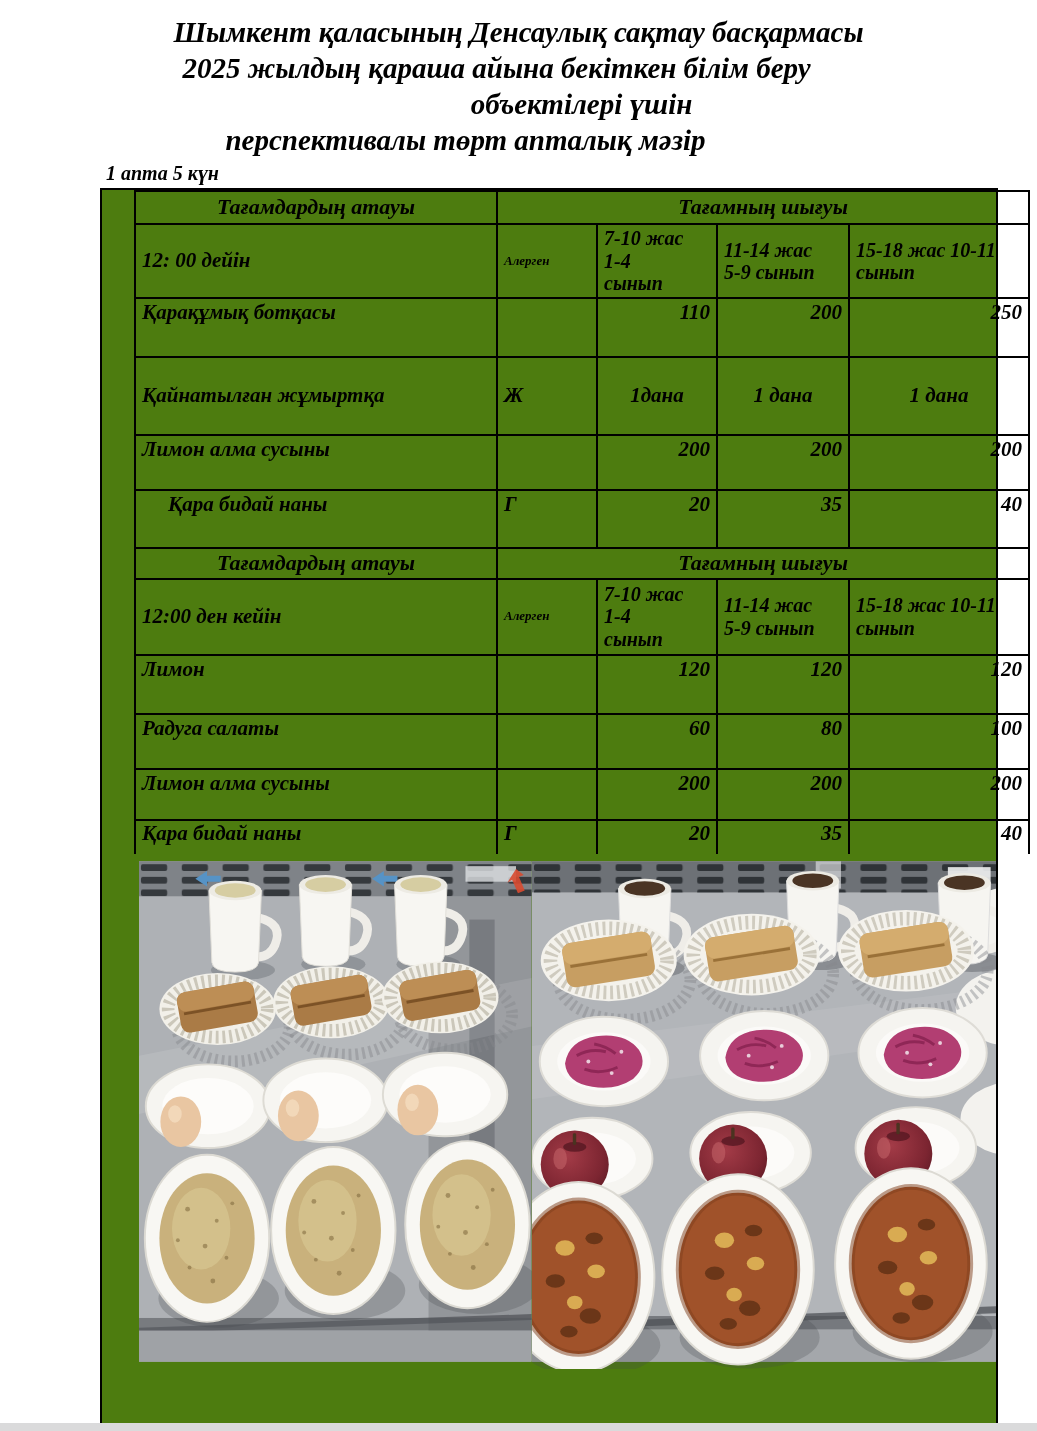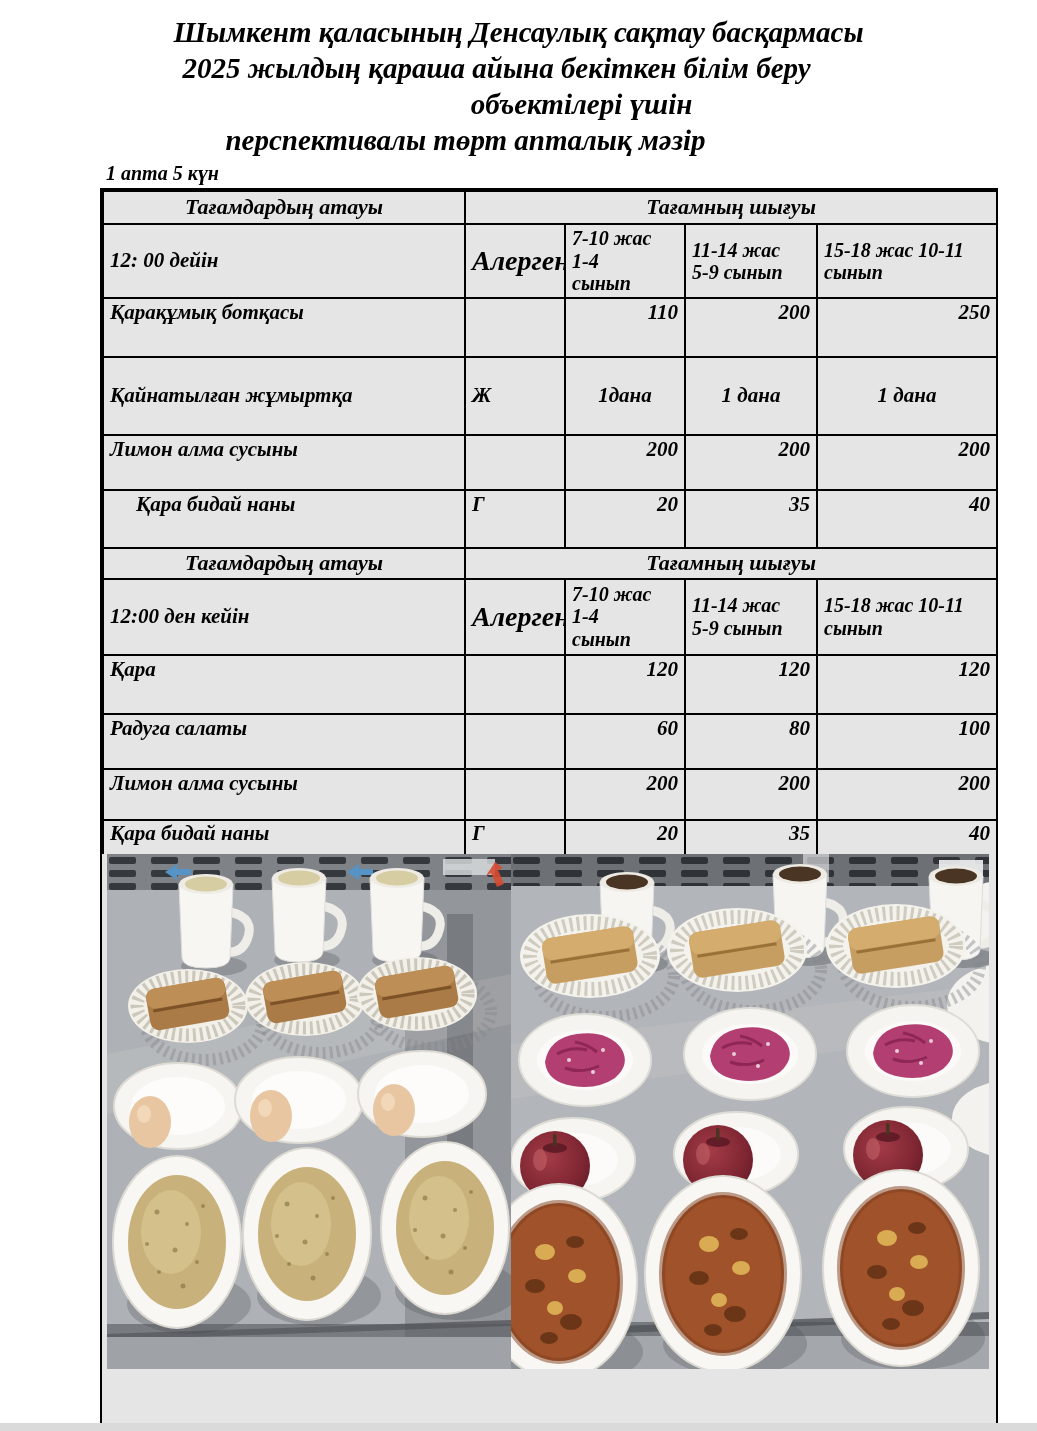--- a/index.html
+++ b/index.html
@@ -14,36 +14,36 @@
   .tl2{padding-right:44px;}
   .tl3{padding-left:126px;}
   .tl4{padding-right:106px;}
   .week-label{
     margin:3px 0 1px 106px;font-weight:bold;font-style:italic;font-size:20px;line-height:24px;
   }
   
   .table-frame{
     position:absolute;left:100px;top:188px;width:898px;height:1243px;
     border-left:2px solid #000;border-right:2px solid #000;border-top:2px solid #000;
-    box-sizing:border-box;background:#e5e5e5;
+    box-sizing:border-box;background:#4d7c0f;padding-left:32px;
   }
   table.menu{
     border-collapse:collapse;table-layout:fixed;width:894px;
     font-weight:bold;font-style:italic;font-size:21px;
   }
   table.menu td,table.menu th{
     border:2px solid #000;padding:2px 6px;overflow:hidden;vertical-align:middle;
     font-weight:bold;font-style:italic;line-height:1.12;
   }
   tr.r-h1{height:33px;}
   tr.r-h2{height:74px;}
   th.h-name{font-size:22px;text-align:center;}
   th.h-out{font-size:22px;text-align:center;}
   td.h-time{text-align:left;padding-left:28px;font-size:21px;}
-  td.h-al{vertical-align:top;text-align:left;padding-top:5px;font-size:28px;margin-top:33px;}
+  td.h-al{vertical-align:top;text-align:left;padding-top:5px;font-size:13px;margin-top:33px;}
   td.h-age{vertical-align:top;text-align:left;padding-top:5px;font-size:20px;white-space:pre-line;}
   td.c-name{text-align:left;padding-left:10px;}
   td.c-name.indent{padding-left:32px;}
   td.c-al{text-align:left;padding-left:8px;}
   td.c-num{text-align:right;padding-right:7px;}
   td.c-center{text-align:center;}
   tr.r53{height:59px;} tr.r78{height:78px;} tr.r55{height:55px;} tr.r58{height:58px;}
   tr.r27{height:27px;} tr.r76{height:76px;} tr.r59{height:59px;} tr.r51{height:51px;}
   tr.r-last{height:34px;}
   tr.r-last td{border-bottom:none;vertical-align:top;padding-top:1px;}
@@ -131,21 +131,21 @@
       <td class="h-al">Алерген</td>
       <td class="h-age">7-10 жас
 1-4
 сынып</td>
       <td class="h-age">11-14 жас
 5-9 сынып</td>
       <td class="h-age">15-18 жас 10-11
 сынып</td>
     </tr>
     <tr class="r59">
-      <td class="c-name" style="vertical-align:top;">Қара</td>
+      <td class="c-name" style="vertical-align:top;">Лимон</td>
       <td class="c-al"></td>
       <td class="c-num" style="vertical-align:top;">120</td>
       <td class="c-num" style="vertical-align:top;">120</td>
       <td class="c-num" style="vertical-align:top;">120</td>
     </tr>
     <tr class="r55">
       <td class="c-name" style="vertical-align:top;">Радуга салаты</td>
       <td class="c-al"></td>
       <td class="c-num" style="vertical-align:top;">60</td>
       <td class="c-num" style="vertical-align:top;">80</td>

